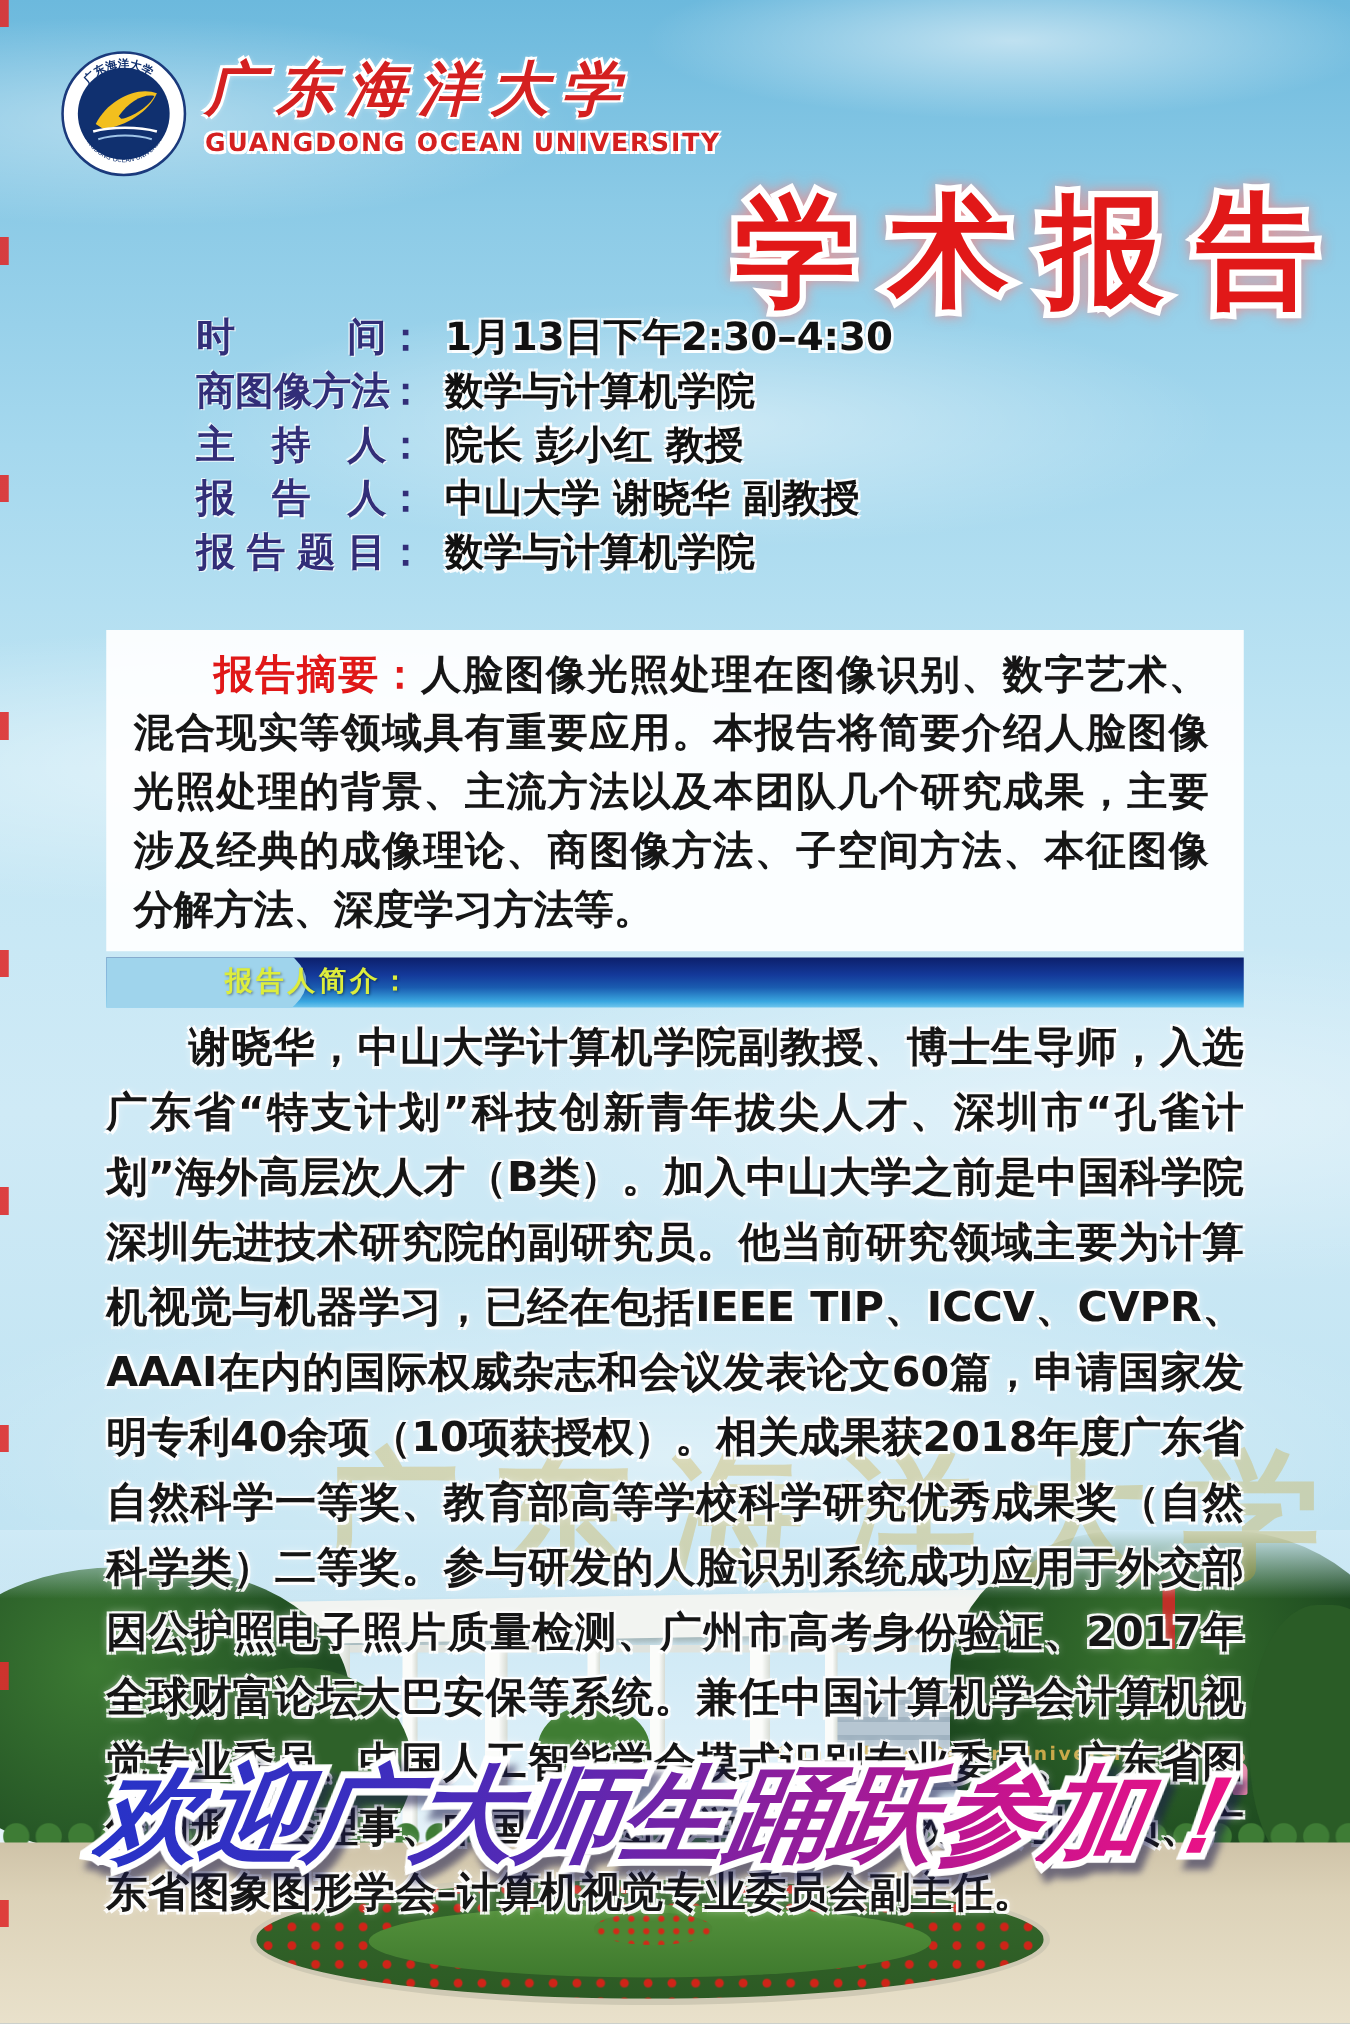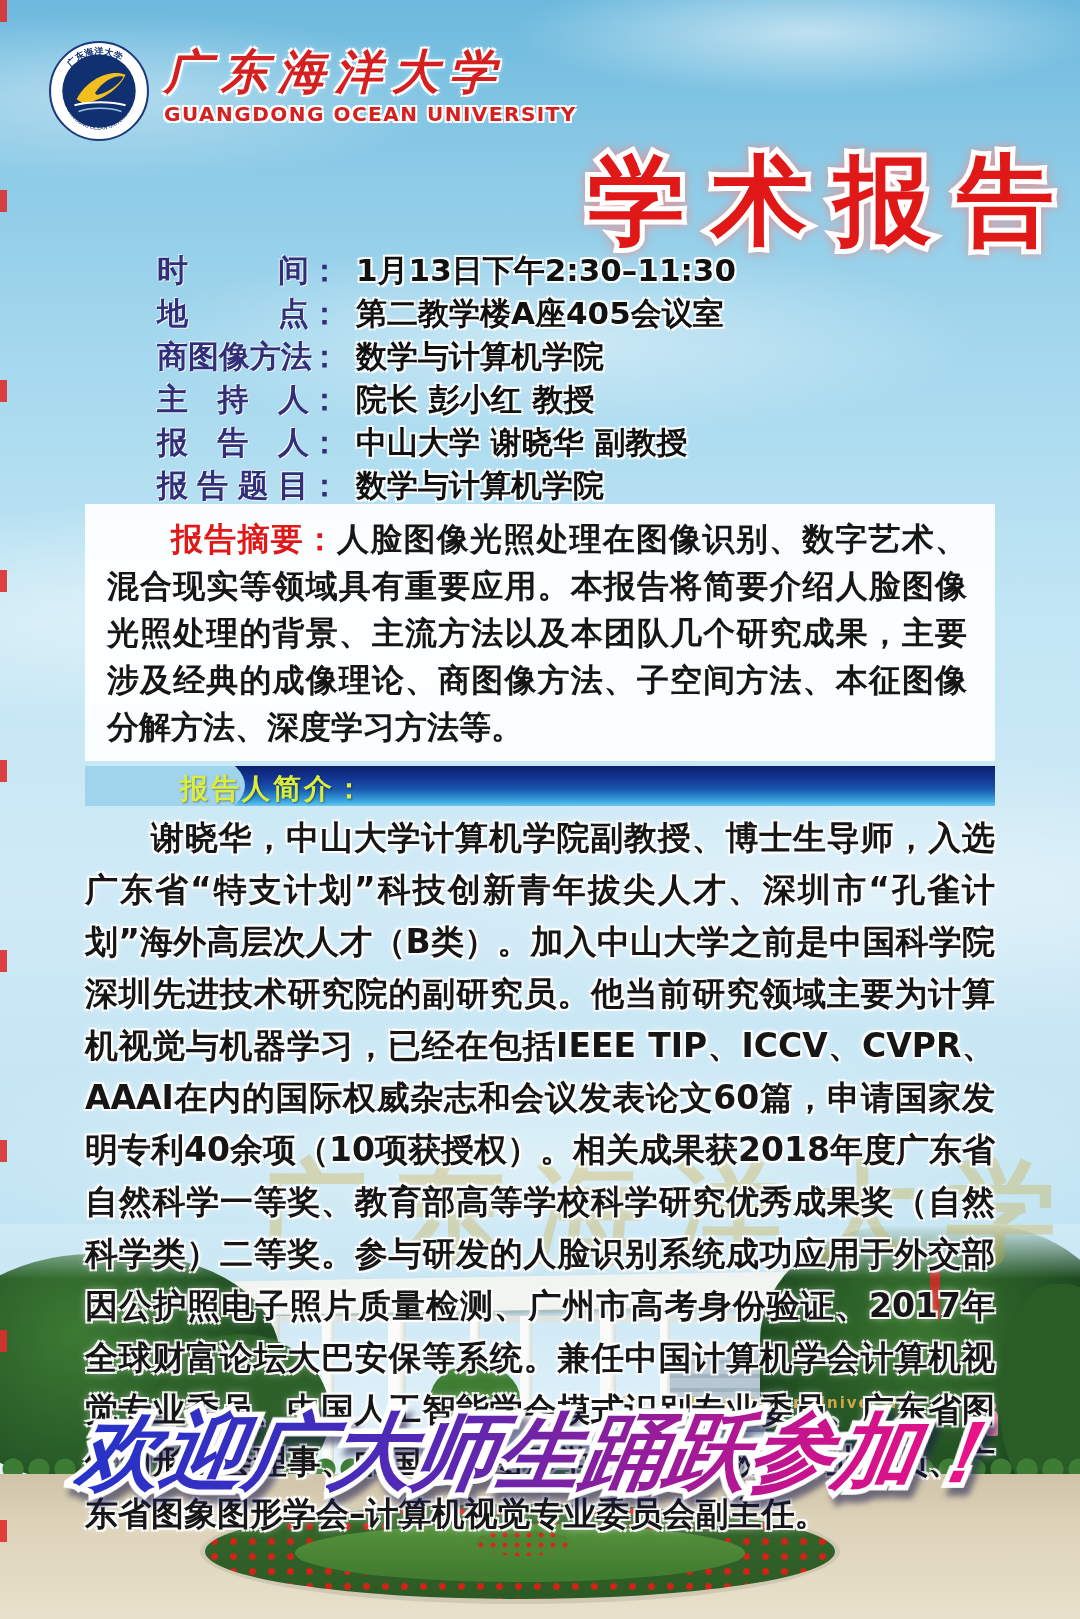--- a/index.html
+++ b/index.html
@@ -46,21 +46,21 @@
   .abstract{position:absolute;left:85px;top:504px;width:910px;min-height:232px;z-index:5;
     background:rgba(255,255,255,.93);box-sizing:border-box;padding:12px 28px 10px 22px;}
   .abstract p{margin:0;font-size:32px;font-weight:700;color:#161616;line-height:47px;
     text-align:justify;text-indent:2em;}
   .abs-head{color:#e01818;font-weight:900;}
   
   .banner{position:absolute;left:85px;top:766px;width:910px;height:40px;z-index:5;overflow:hidden;
     background:linear-gradient(180deg,#0c1f6b 0%,#14399a 35%,#1a5cb0 60%,#3aa7e0 88%,#6fc6ee 100%);}
   .swoosh{position:absolute;left:-70px;top:-28px;width:230px;height:95px;border-radius:50%;
     background:#9fd4ec;}
-  .banner-text{position:absolute;left:95px;top:4px;font-size:28px;font-weight:900;color:#dded3c;
+  .banner-text{position:absolute;left:95px;top:4px;font-size:22px;font-weight:900;color:#dded3c;
     letter-spacing:3px;text-shadow:1px 1px 2px rgba(0,0,0,.4);text-align:center;}
   
   .watermark{position:absolute;left:255px;top:1138px;z-index:2;font-size:112px;font-weight:900;
     color:rgba(205,165,45,.32);letter-spacing:26px;white-space:nowrap;}
   .bio{position:absolute;left:85px;top:812px;width:910px;z-index:3;}
   .bio p{margin:0;font-size:33px;font-weight:700;color:#161616;line-height:52px;
     text-align:justify;text-indent:2em;
     text-shadow:-2px -2px 0 rgba(255,255,255,.9),2px -2px 0 rgba(255,255,255,.9),-2px 2px 0 rgba(255,255,255,.9),2px 2px 0 rgba(255,255,255,.9),0 0 8px rgba(255,255,255,.8);}
   .bio-name{font-weight:900;}
   
@@ -149,24 +149,21 @@
 
   <div class="title-stack">
     <span class="title-inner">
       <span class="t-stroke">学术报告</span>
       <span class="t-fill">学术报告</span>
     </span>
   </div>
 
   <section class="info">
     <div class="info-row">
-      <span class="i-label">时间</span><span class="i-colon">：</span><span class="i-value">1月13日下午2:30–11:30</span>
-    </div>
-    <div class="info-row">
-      <span class="i-label">地点</span><span class="i-colon">：</span><span class="i-value">第二教学楼A座405会议室</span>
+      <span class="i-label">时间</span><span class="i-colon">：</span><span class="i-value">1月13日下午2:30–4:30</span>
     </div>
     <div class="info-row">
       <span class="i-label">商图像方法</span><span class="i-colon">：</span><span class="i-value">数学与计算机学院</span>
     </div>
     <div class="info-row">
       <span class="i-label">主持人</span><span class="i-colon">：</span><span class="i-value">院长 彭小红 教授</span>
     </div>
     <div class="info-row">
       <span class="i-label">报告人</span><span class="i-colon">：</span><span class="i-value">中山大学 谢晓华 副教授</span>
     </div>

